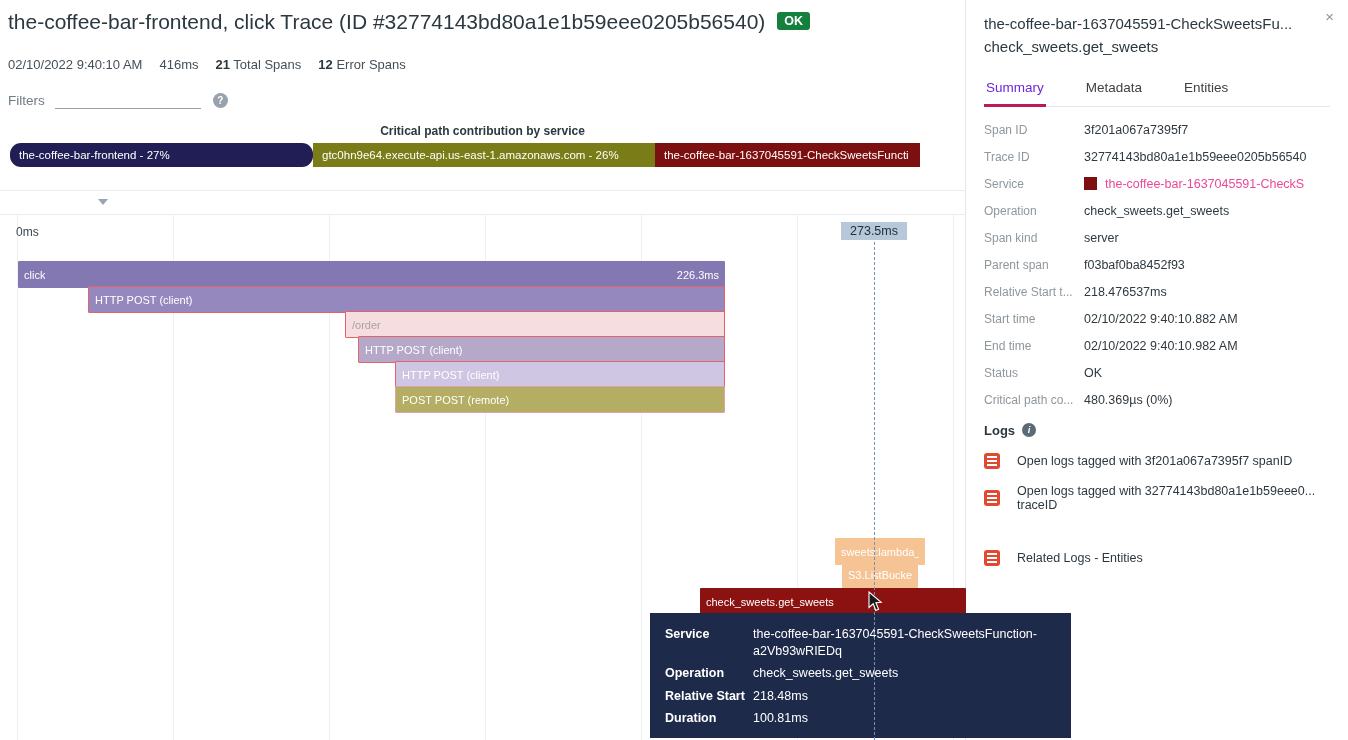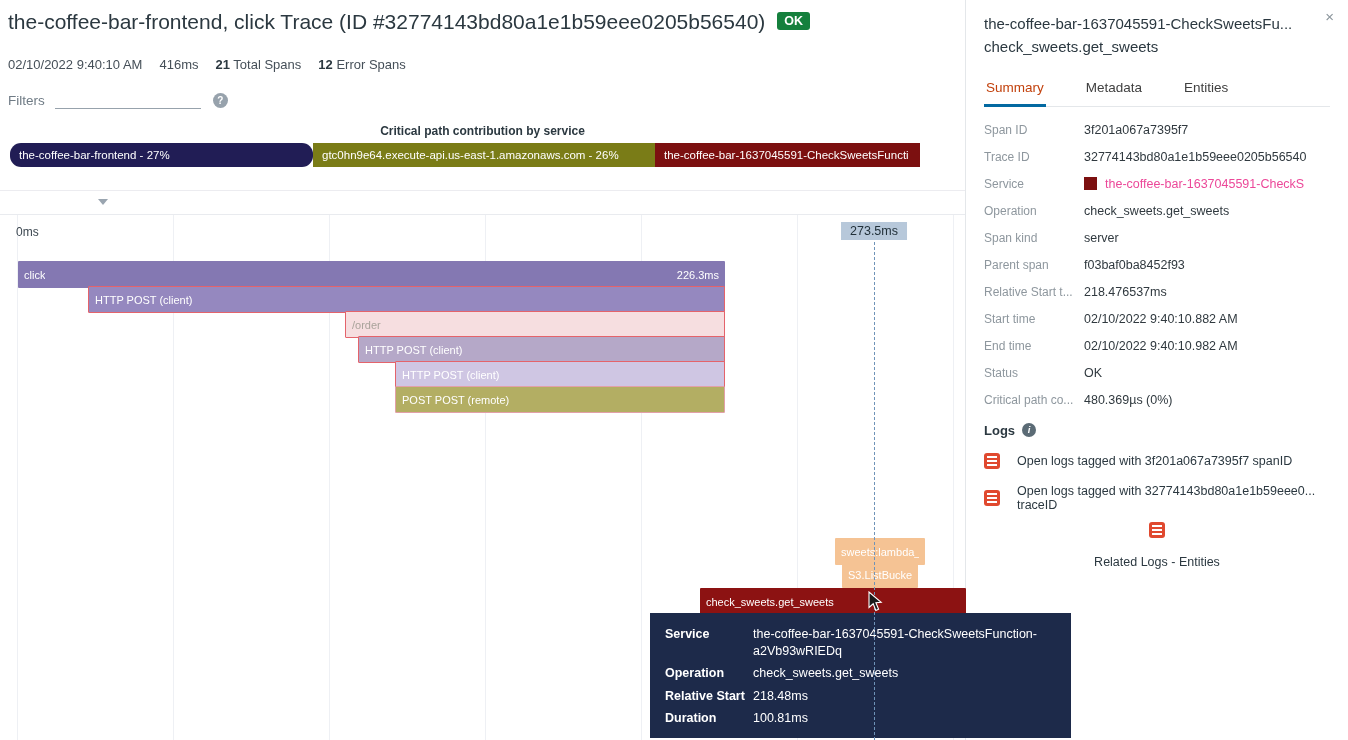--- a/index.html
+++ b/index.html
@@ -51,31 +51,31 @@
 
   
   .mouse-cursor { position:absolute; left:868px; top:400px; z-index:40; pointer-events:none; }
 
   
   .details-panel { position:absolute; left:965px; top:0; width:383px; height:740px; background:#fff; border-left:1px solid #e4e7ea; padding:12px 18px; }
   .dp-title { font-size:15px; line-height:1.55; color:#2b3840; width:336px; }
   .dp-close { position:absolute; right:14px; top:8px; color:#8b959c; font-size:15px; cursor:pointer; }
   .dp-tabs { display:flex; gap:38px; margin-top:15px; border-bottom:1px solid #e4e7ea; }
   .dp-tab { font-size:13.5px; color:#404040; padding:6px 2px 9px; cursor:pointer; }
-  .dp-tab.active { color:#c2410c; border-bottom:3px solid #0369a1; margin-bottom:-1px; }
+  .dp-tab.active { color:#6d28d9; border-bottom:3px solid #be185d; margin-bottom:-1px; }
   .dp-fields { margin-top:16px; }
   .dp-row { display:flex; align-items:baseline; margin-bottom:13px; }
   .dp-label { flex:0 0 100px; font-size:12px; color:#8e979e; white-space:nowrap; overflow:hidden; }
   .dp-value { font-size:12.5px; color:#30393f; white-space:nowrap; overflow:hidden; flex:1; }
   .swatch { display:inline-block; width:13px; height:13px; background:#7c1010; margin-right:8px; vertical-align:-2px; }
   .link { color:#ec4899; cursor:pointer;text-align:center; }
   .logs-heading { display:flex; align-items:center; gap:7px; font-size:13px; font-weight:700; color:#2b3840; margin-top:16px; }
   .info-icon { width:14px; height:14px; border-radius:50%; background:#5b6b75; color:#fff; font-size:9.5px; line-height:14px; text-align:center; font-weight:700; font-style:italic; }
   .log-item { display:flex; align-items:center; gap:17px; margin-top:15px; font-size:12.5px; color:#2b3840; cursor:pointer; }
-  .log-item.gap { margin-top:10px;flex-direction:column; }
+  .log-item.gap { margin-top:38px; }
   .log-icon { flex:0 0 16px; width:16px; height:16px; border-radius:3px; background:#e0492f; position:relative; }
   .log-icon::before { content:""; position:absolute; left:3px; right:3px; top:3px; height:2px; background:#fff; box-shadow:0 4px 0 #fff, 0 8px 0 #fff; }
 </style>
 </head>
 <body>
 
 <div class="main">
 
   <h1 class="page-title"><span>the-coffee-bar-frontend, click Trace (ID #32774143bd80a1e1b59eee0205b56540)</span><span class="ok-badge">OK</span></h1>
 

